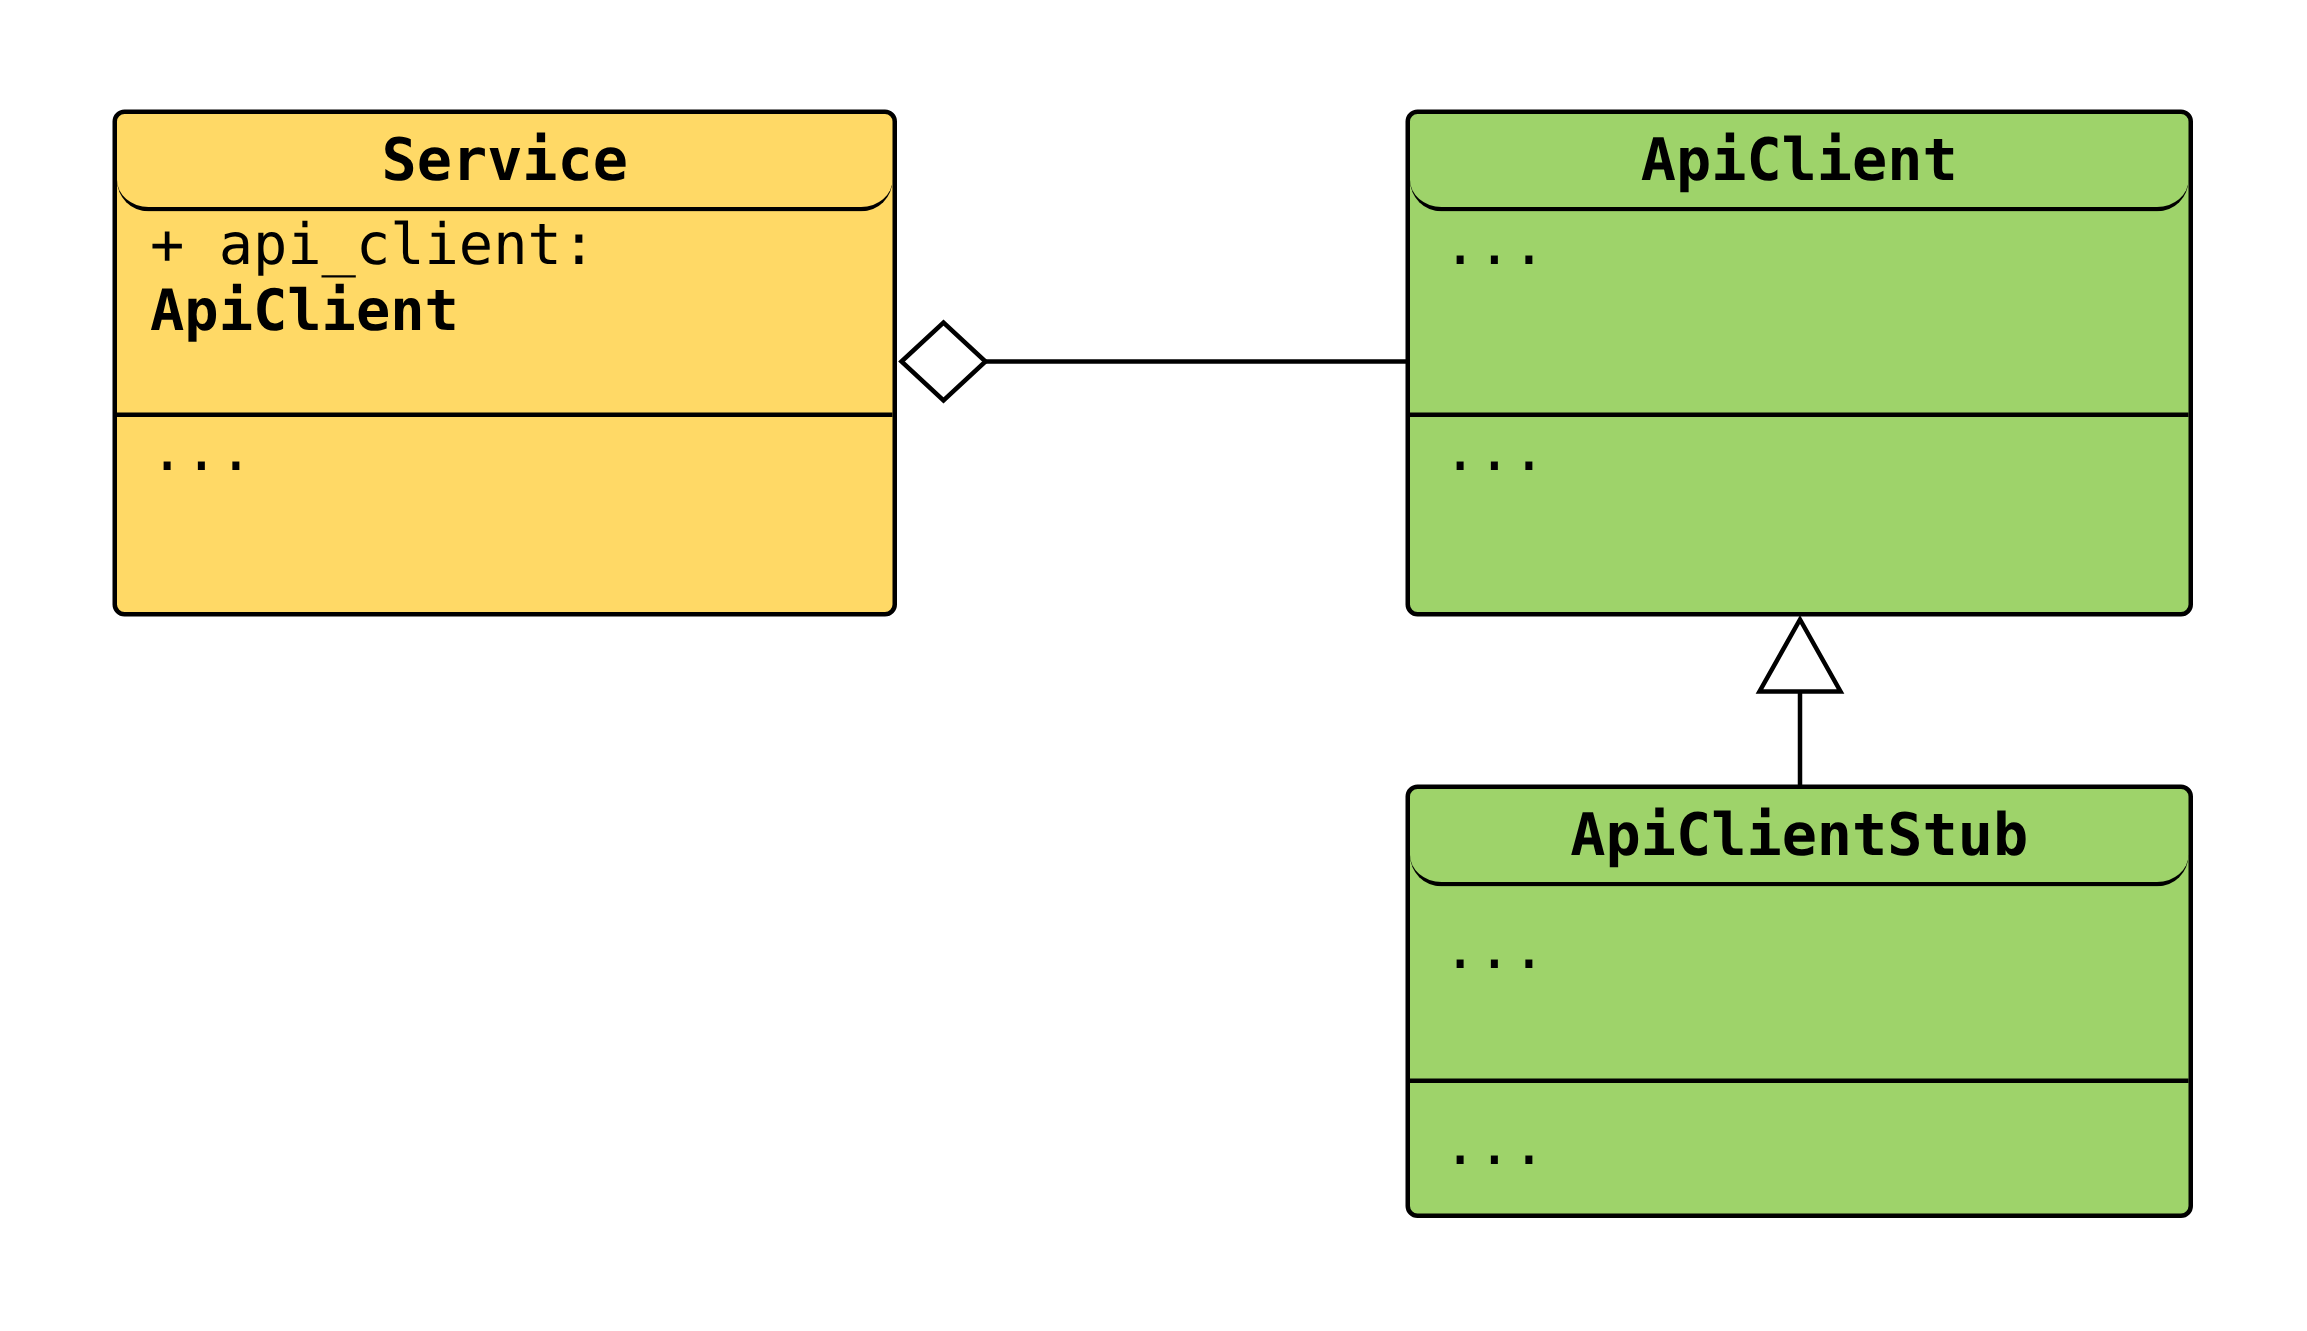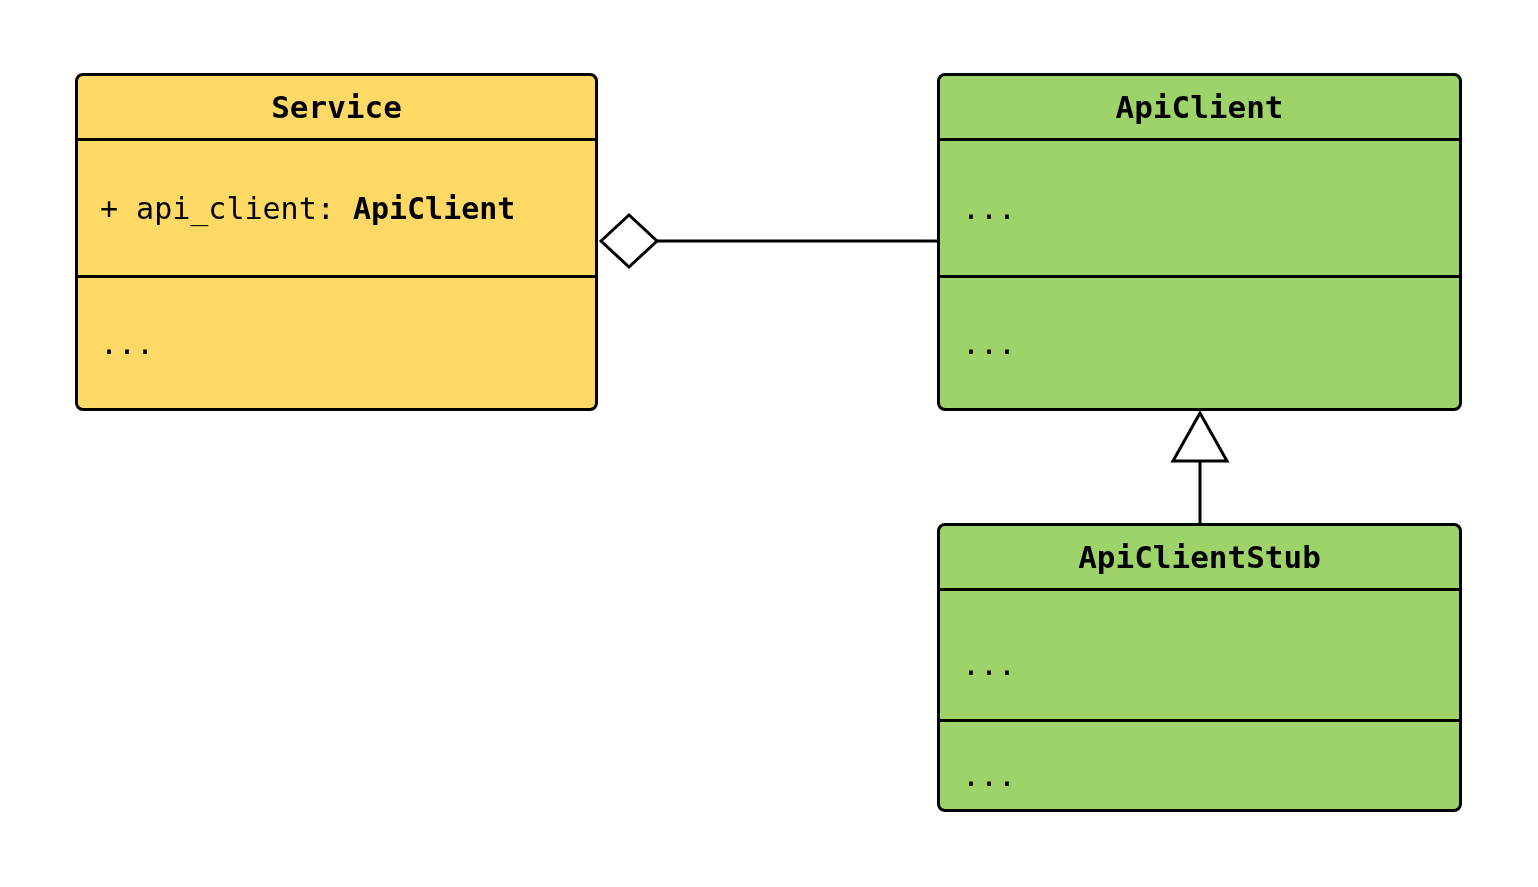--- a/index.html
+++ b/index.html
@@ -37,29 +37,29 @@
     color: #000;
   }
   .uml-class.yellow { background: var(--service-fill); }
   .uml-class.green  { background: var(--client-fill); }
 
   .uml-title {
     display: flex;
     align-items: center;
     justify-content: center;
     font-weight: bold;
-    font-size: 31px;
+    font-size: 39px;
     border-bottom: 3px solid var(--stroke);
     flex: 0 0 auto;
+    border-radius: 21px;
   }
   .uml-section {
     display: flex;
-    align-items: center;
     padding: 0 22px;
-    font-size: 30px;
+    font-size: 38px;
     flex: 0 0 auto;
   }
   .uml-section.divided {
     border-bottom: 3px solid var(--stroke);
   }
   .attr-type { font-weight: bold; }
 
   
   #class-service      { left: 75px;  top: 73px;  width: 523px; height: 338px; }
   #class-service .uml-title        { height: 65px; }

